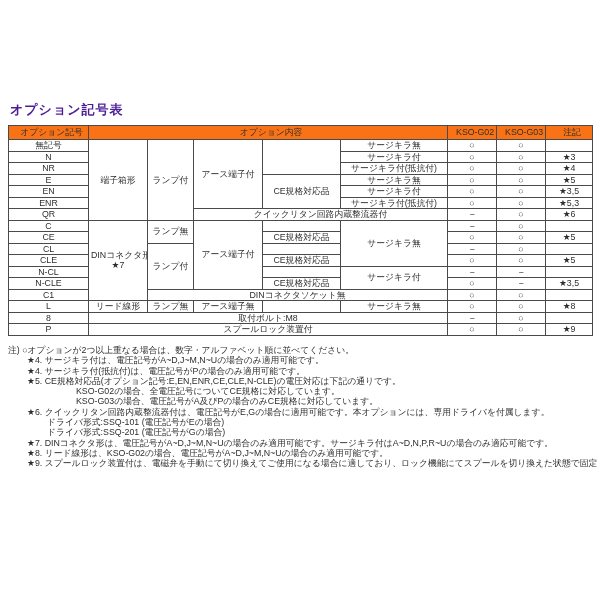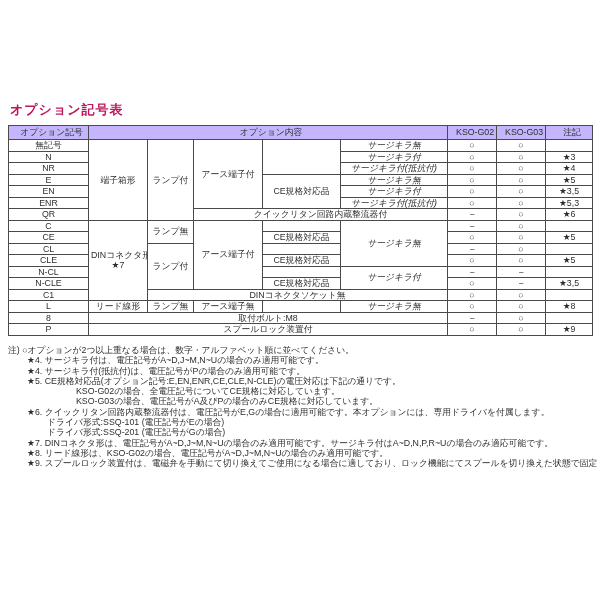--- a/index.html
+++ b/index.html
@@ -1,27 +1,27 @@
 <!DOCTYPE html>
 <html><head>
 <meta charset="utf-8">
 <style>
   html,body{margin:0;padding:0;background:#ffffff;}
   body{width:600px;height:600px;overflow:hidden;
        font-family:"Liberation Sans","DejaVu Sans",sans-serif;color:#2e2e2e;}
   .page{position:relative;width:600px;height:600px;overflow:hidden;}
   .title{position:absolute;left:10px;top:101px;margin:0;font-size:13px;font-weight:bold;
-         color:#be185d;letter-spacing:1px;text-align:right;}
+         color:#4c1d95;letter-spacing:1px;text-align:right;}
   table.opt{position:absolute;left:8px;top:125px;width:584px;border-collapse:collapse;
             table-layout:fixed;}
   table.opt th,table.opt td{border:1px solid #4a4a4a;font-size:8.8px;padding:0 2px;
             text-align:center;height:10px;line-height:10.5px;overflow:hidden;
             white-space:nowrap;font-weight:normal;color:#2e2e2e;}
-  table.opt thead th{height:13px;background:#c4b5fd;line-height:13px;padding-left:8px;}
-  td.surge{text-align:left;padding-left:8px;font-style:italic;}
+  table.opt thead th{height:13px;background:#f97316;line-height:13px;padding-left:8px;}
+  td.surge{text-align:left;padding-left:8px;}
   td.notec{text-align:right;padding-right:3px;color:#222;}
   td.circ{color:#8f8f8f;font-size:10.5px;}
   td.dash{color:#3a3a3a;}
   td.din{white-space:normal;line-height:10px;}
   .notes{position:absolute;left:8px;top:345px;font-size:8.8px;line-height:10.3px;
          color:#2e2e2e;white-space:nowrap;}
   .ind1{padding-left:19px;}
   .ind2{padding-left:39px;}
   .ind3{padding-left:68px;}
 </style>

